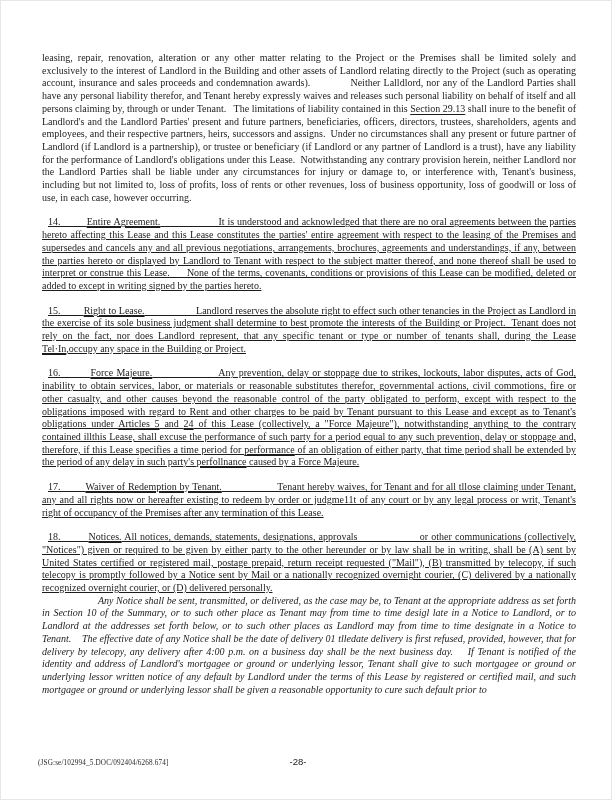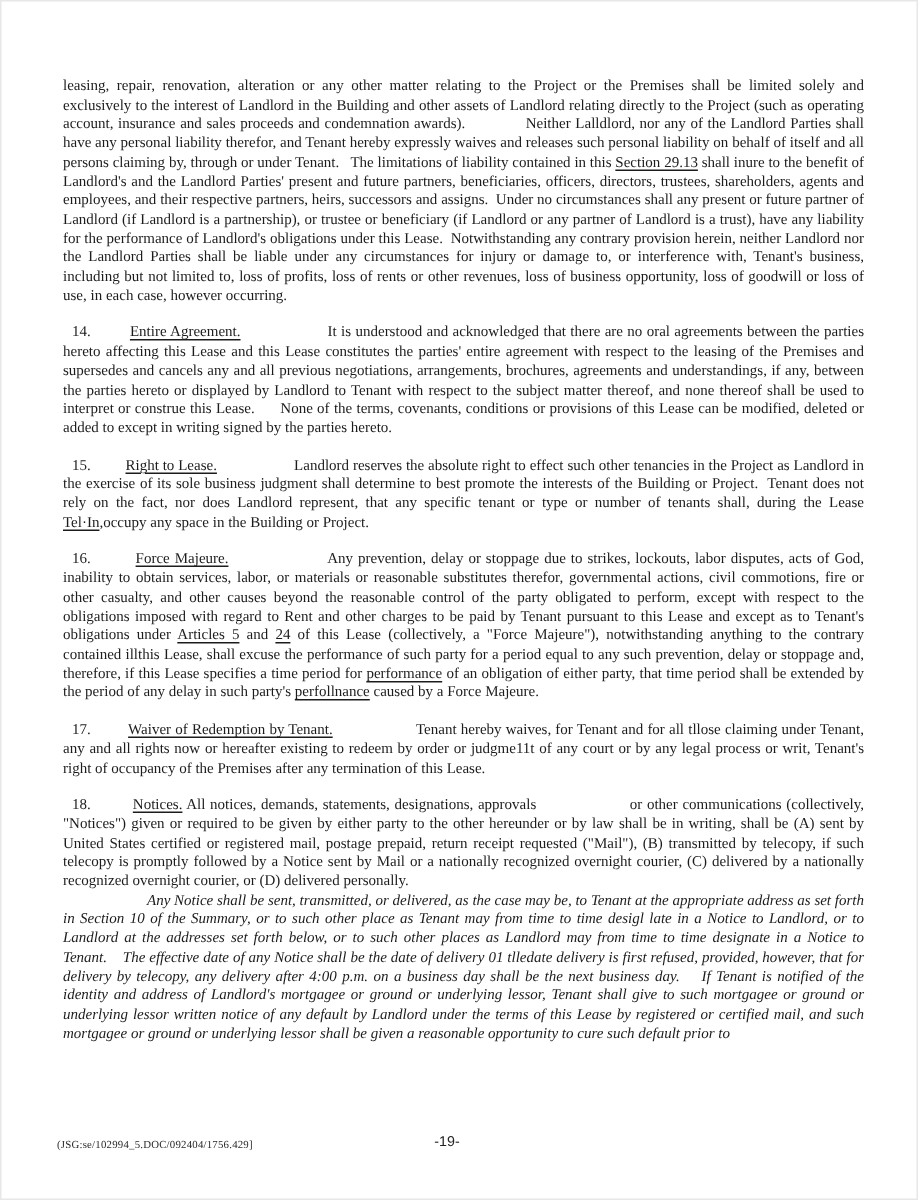--- a/index.html
+++ b/index.html
@@ -16,21 +16,21 @@
   .doc-body {
     position: absolute;
     top: 52px;
     left: 42px;
     width: 534px;
     font-size: 10px;
     line-height: 12.7px;
     text-align: justify;
   }
   p.para { margin: 0; }
-  p.para.gap { margin-top: 12px; }
+  p.para.gap { margin-top: 12px; text-decoration: underline; }
   p.ind-num { text-indent: 6px; }
   p.ind-first { text-indent: 56px; font-style: italic; }
   .u { text-decoration: underline; text-underline-offset: 1.5px; }
   .footer {
     position: absolute;
     top: 755px;
     left: 0;
     width: 612px;
     height: 16px;
   }
@@ -61,16 +61,16 @@
   <div class="doc-body">
       <p class="para"><span>leasing, repair, renovation, alteration or any other matter relating to the Project or the Premises shall be limited solely and exclusively to the interest of Landlord in the Building and other assets of Landlord relating directly to the Project (such as operating account, insurance and sales proceeds and condemnation awards).&nbsp;&nbsp;&nbsp;&nbsp;&nbsp;&nbsp;&nbsp;&nbsp;&nbsp;&nbsp;&nbsp;&nbsp; Neither Lalldlord, nor any of the Landlord Parties shall have any personal liability therefor, and Tenant hereby expressly waives and releases such personal liability on behalf of itself and all persons claiming by, through or under Tenant.&nbsp;&nbsp; The limitations of liability contained in this </span><span class="u">Section 29.13</span><span> shall inure to the benefit of Landlord's and the Landlord Parties' present and future partners, beneficiaries, officers, directors, trustees, shareholders, agents and employees, and their respective partners, heirs, successors and assigns.&nbsp; Under no circumstances shall any present or future partner of Landlord (if Landlord is a partnership), or trustee or beneficiary (if Landlord or any partner of Landlord is a trust), have any liability for the performance of Landlord's obligations under this Lease.&nbsp; Notwithstanding any contrary provision herein, neither Landlord nor the Landlord Parties shall be liable under any circumstances for injury or damage to, or interference with, Tenant's business, including but not limited to, loss of profits, loss of rents or other revenues, loss of business opportunity, loss of goodwill or loss of use, in each case, however occurring.</span></p>
       <p class="para gap ind-num"><span>14.&nbsp;&nbsp;&nbsp;&nbsp;&nbsp;&nbsp;&nbsp;&nbsp; </span><span class="u">Entire Agreement.</span><span>&nbsp;&nbsp;&nbsp;&nbsp;&nbsp;&nbsp;&nbsp;&nbsp;&nbsp;&nbsp;&nbsp;&nbsp;&nbsp;&nbsp;&nbsp;&nbsp;&nbsp;&nbsp;&nbsp; It is understood and acknowledged that there are no oral agreements between the parties hereto affecting this Lease and this Lease constitutes the parties' entire agreement with respect to the leasing of the Premises and supersedes and cancels any and all previous negotiations, arrangements, brochures, agreements and understandings, if any, between the parties hereto or displayed by Landlord to Tenant with respect to the subject matter thereof, and none thereof shall be used to interpret or construe this Lease.&nbsp;&nbsp;&nbsp;&nbsp;&nbsp; None of the terms, covenants, conditions or provisions of this Lease can be modified, deleted or added to except in writing signed by the parties hereto.</span></p>
       <p class="para gap ind-num"><span>15.&nbsp;&nbsp;&nbsp;&nbsp;&nbsp;&nbsp;&nbsp;&nbsp; </span><span class="u">Right to Lease.</span><span>&nbsp;&nbsp;&nbsp;&nbsp;&nbsp;&nbsp;&nbsp;&nbsp;&nbsp;&nbsp;&nbsp;&nbsp;&nbsp;&nbsp;&nbsp;&nbsp;&nbsp;&nbsp;&nbsp; Landlord reserves the absolute right to effect such other tenancies in the Project as Landlord in the exercise of its sole business judgment shall determine to best promote the interests of the Building or Project.&nbsp; Tenant does not rely on the fact, nor does Landlord represent, that any specific tenant or type or number of tenants shall, during the Lease </span><span class="u">Tel·In</span><span>,occupy any space in the Building or Project.</span></p>
       <p class="para gap ind-num"><span>16.&nbsp;&nbsp;&nbsp;&nbsp;&nbsp;&nbsp;&nbsp;&nbsp; </span><span class="u">Force Majeure.</span><span>&nbsp;&nbsp;&nbsp;&nbsp;&nbsp;&nbsp;&nbsp;&nbsp;&nbsp;&nbsp;&nbsp;&nbsp;&nbsp;&nbsp;&nbsp;&nbsp;&nbsp;&nbsp;&nbsp; Any prevention, delay or stoppage due to strikes, lockouts, labor disputes, acts of God, inability to obtain services, labor, or materials or reasonable substitutes therefor, governmental actions, civil commotions, fire or other casualty, and other causes beyond the reasonable control of the party obligated to perform, except with respect to the obligations imposed with regard to Rent and other charges to be paid by Tenant pursuant to this Lease and except as to Tenant's obligations under </span><span class="u">Articles 5</span><span> and </span><span class="u">24</span><span> of this Lease (collectively, a "Force Majeure"), notwithstanding anything to the contrary contained illthis Lease, shall excuse the performance of such party for a period equal to any such prevention, delay or stoppage and, therefore, if this Lease specifies a time period for </span><span class="u">performance</span><span> of an obligation of either party, that time period shall be extended by the period of any delay in such party's </span><span class="u">perfollnance</span><span> caused by a Force Majeure.</span></p>
       <p class="para gap ind-num"><span>17.&nbsp;&nbsp;&nbsp;&nbsp;&nbsp;&nbsp;&nbsp;&nbsp; </span><span class="u">Waiver of Redemption by Tenant.</span><span>&nbsp;&nbsp;&nbsp;&nbsp;&nbsp;&nbsp;&nbsp;&nbsp;&nbsp;&nbsp;&nbsp;&nbsp;&nbsp;&nbsp;&nbsp;&nbsp;&nbsp;&nbsp;&nbsp; Tenant hereby waives, for Tenant and for all tllose claiming under Tenant, any and all rights now or hereafter existing to redeem by order or judgme11t of any court or by any legal process or writ, Tenant's right of occupancy of the Premises after any termination of this Lease.</span></p>
       <p class="para gap ind-num"><span>18.&nbsp;&nbsp;&nbsp;&nbsp;&nbsp;&nbsp;&nbsp;&nbsp; </span><span class="u">Notices.</span><span> All notices, demands, statements, designations, approvals&nbsp;&nbsp;&nbsp;&nbsp;&nbsp;&nbsp;&nbsp;&nbsp;&nbsp;&nbsp;&nbsp;&nbsp;&nbsp;&nbsp;&nbsp;&nbsp;&nbsp;&nbsp;&nbsp; or other communications (collectively, "Notices") given or required to be given by either party to the other hereunder or by law shall be in writing, shall be (A) sent by United States certified or registered mail, postage prepaid, return receipt requested ("Mail"), (B) transmitted by telecopy, if such telecopy is promptly followed by a Notice sent by Mail or a nationally recognized overnight courier, (C) delivered by a nationally recognized overnight courier, or (D) delivered personally.</span></p>
       <p class="para ind-first"><span>Any Notice shall be sent, transmitted, or delivered, as the case may be, to Tenant at the appropriate address as set forth in Section 10 of the Summary, or to such other place as Tenant may from time to time desigl late in a Notice to Landlord, or to Landlord at the addresses set forth below, or to such other places as Landlord may from time to time designate in a Notice to Tenant.&nbsp;&nbsp;&nbsp; The effective date of any Notice shall be the date of delivery 01 tlledate delivery is first refused, provided, however, that for delivery by telecopy, any delivery after 4:00 p.m. on a business day shall be the next business day.&nbsp;&nbsp;&nbsp; If Tenant is notified of the identity and address of Landlord's mortgagee or ground or underlying lessor, Tenant shall give to such mortgagee or ground or underlying lessor written notice of any default by Landlord under the terms of this Lease by registered or certified mail, and such mortgagee or ground or underlying lessor shall be given a reasonable opportunity to cure such default prior to</span></p>
     </div>
   <div class="footer">
-    <span class="doc-ref">(JSG:se/102994_5.DOC/092404/1756.429]</span>
-    <span class="page-num">-19-</span>
+    <span class="doc-ref">(JSG:se/102994_5.DOC/092404/6268.674]</span>
+    <span class="page-num">-28-</span>
   </div>
 </div>
 
 </body></html>

